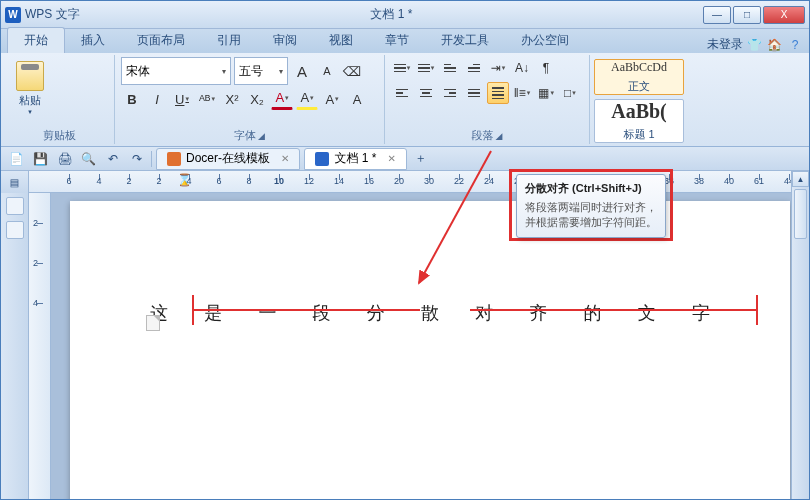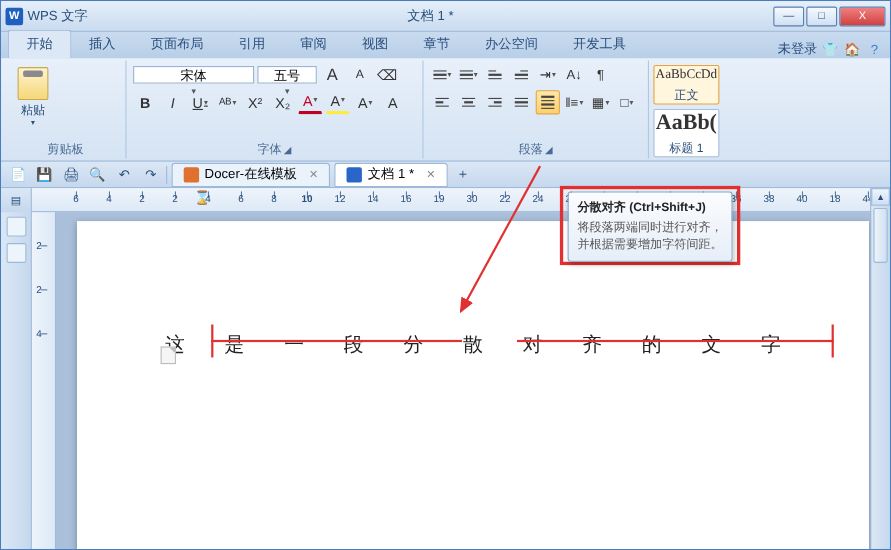--- a/index.html
+++ b/index.html
@@ -37,40 +37,40 @@
 .clip .sidecol{display:flex;flex-direction:column;gap:1px;}
 .clip .sbtn{height:19px;display:flex;align-items:center;gap:3px;font-size:11px;color:#2a4e7c;padding:0 4px;cursor:pointer;border-radius:2px;}
 .clip .sbtn .ic{width:14px;height:14px;display:inline-block;}
 .ic-cut{background:radial-gradient(circle at 3px 10px,#666 2px,transparent 2px),radial-gradient(circle at 10px 10px,#666 2px,transparent 2px),linear-gradient(45deg,transparent 45%,#888 45%,#888 55%,transparent 55%),linear-gradient(-45deg,transparent 45%,#888 45%,#888 55%,transparent 55%);}
 .ic-copy{background:#fff;border:1px solid #888;box-shadow:2px -2px 0 #ddd,2px -2px 0 1px #888;}
 .ic-brush{background:linear-gradient(#d9a95a,#b8863a);border-radius:1px 1px 6px 6px;}
 
 
 .font{width:270px;}
 .font .frow{display:flex;gap:3px;align-items:center;margin-bottom:3px;}
-.font select,.font .selbox{height:16px;border:1px solid #9bb4d4;background:#fff;font-size:12px;padding:0 2px;flex-direction:column;}
+.font select,.font .selbox{height:28px;border:1px solid #9bb4d4;background:#fff;font-size:12px;padding:0 2px;}
 .font .selbox{display:flex;align-items:center;justify-content:space-between;padding:0 4px;}
 .font .selbox .dd{font-size:8px;color:#555;}
 .font .fn{width:110px;}
 .font .fs{width:54px;}
 .font .szbtn,.font .fbtn{width:22px;height:22px;border:1px solid transparent;display:flex;align-items:center;justify-content:center;font-size:13px;cursor:pointer;border-radius:2px;color:#333;}
 .font .fbtn.dd::after{content:"▾";font-size:7px;margin-left:1px;color:#555;}
 
 
 .para{width:205px;}
 .para .prow{display:flex;gap:2px;align-items:center;margin-bottom:3px;}
 .para .pbtn{width:22px;height:22px;border:1px solid transparent;display:flex;align-items:center;justify-content:center;cursor:pointer;border-radius:2px;font-size:12px;color:#333;}
 .para .pbtn.active{border-color:#e8a33d;background:linear-gradient(#ffe9a8,#fdd06a);}
 .para .pbtn.dd::after{content:"▾";font-size:7px;margin-left:1px;color:#555;}
 .alines{display:inline-flex;flex-direction:column;gap:2px;width:12px;}
 .alines i{height:1.5px;background:#444;display:block;}
 
 
 .styles{flex:1;display:flex;gap:4px;padding:4px;align-items:flex-start;}
-.stylebox{width:60px;height:58px;border:1px solid #a8bedb;background:#fff;display:flex;flex-direction:column;align-items:center;justify-content:center;cursor:pointer;border-radius:2px;}
+.stylebox{width:90px;height:58px;border:1px solid #a8bedb;background:#fff;display:flex;flex-direction:column;align-items:center;justify-content:center;cursor:pointer;border-radius:2px;}
 .stylebox.sel{border-color:#e8a33d;background:#fff6dd;}
 .stylebox .prev{font-family:"Times New Roman",serif;color:#333;}
 .stylebox .sname{font-size:11px;color:#2a4e7c;margin-top:4px;}
 
 
 .qbar{height:24px;background:linear-gradient(#dbe7f5,#c6d8ed);border-bottom:1px solid #9fb9d9;display:flex;align-items:center;padding:0 6px;gap:4px;}
 .qbar .qbtn{width:20px;height:18px;display:flex;align-items:center;justify-content:center;cursor:pointer;font-size:12px;color:#2a4e7c;border-radius:2px;}
 .qbar .sep{width:1px;height:16px;background:#9fb9d9;}
 .qbar .doctab{height:22px;padding:0 10px;display:flex;align-items:center;gap:5px;font-size:12px;border:1px solid #9fb9d9;background:#eaf2fb;border-radius:3px 3px 0 0;cursor:pointer;}
 .qbar .doctab.active{background:#fff;}
@@ -130,22 +130,22 @@
   </div>
 
   <div class="menutabs">
     <div class="mtab active">开始</div>
     <div class="mtab">插入</div>
     <div class="mtab">页面布局</div>
     <div class="mtab">引用</div>
     <div class="mtab">审阅</div>
     <div class="mtab">视图</div>
     <div class="mtab">章节</div>
+    <div class="mtab">开发工具</div>
     <div class="mtab">办公空间</div>
-    <div class="mtab">开发工具</div>
     <div class="right">
       <span>未登录</span>
       <span class="ico">👕</span>
       <span class="ico">🏠</span>
       <span class="ico" style="color:#3a7fd5;">?</span>
     </div>
   </div>
 
   <div class="ribbon">
 
@@ -322,21 +322,21 @@
         <div class="num" style="left: 220px;">8</div>
         <div class="tick" style="left: 250px;"></div>
         <div class="num" style="left: 250px; font-weight: bold;">10</div>
         <div class="tick" style="left: 280px;"></div>
         <div class="num" style="left: 280px;">12</div>
         <div class="tick" style="left: 310px;"></div>
         <div class="num" style="left: 310px;">14</div>
         <div class="tick" style="left: 340px;"></div>
         <div class="num" style="left: 340px;">16</div>
         <div class="tick" style="left: 370px;"></div>
-        <div class="num" style="left: 370px;">19</div>
+        <div class="num" style="left: 370px;">20</div>
         <div class="tick" style="left: 400px;"></div>
         <div class="num" style="left: 400px;">30</div>
         <div class="tick" style="left: 430px;"></div>
         <div class="num" style="left: 430px;">22</div>
         <div class="tick" style="left: 460px;"></div>
         <div class="num" style="left: 460px;">24</div>
         <div class="tick" style="left: 490px;"></div>
         <div class="num" style="left: 490px;">26</div>
         <div class="tick" style="left: 520px;"></div>
         <div class="num" style="left: 520px;">28</div>
@@ -346,21 +346,21 @@
         <div class="num" style="left: 580px;">32</div>
         <div class="tick" style="left: 610px;"></div>
         <div class="num" style="left: 610px;">34</div>
         <div class="tick" style="left: 640px;"></div>
         <div class="num" style="left: 640px;">36</div>
         <div class="tick" style="left: 670px;"></div>
         <div class="num" style="left: 670px;">38</div>
         <div class="tick" style="left: 700px;"></div>
         <div class="num" style="left: 700px;">40</div>
         <div class="tick" style="left: 730px;"></div>
-        <div class="num" style="left: 730px;">18</div>
+        <div class="num" style="left: 730px;">61</div>
         <div class="tick" style="left: 760px;"></div>
         <div class="num" style="left: 760px;">44</div>
       </div>
   </div>
 
   <div class="docarea">
     <div class="vtoolbar">
       <div class="vbtn"></div>
       <div class="vbtn"></div>
     </div>

